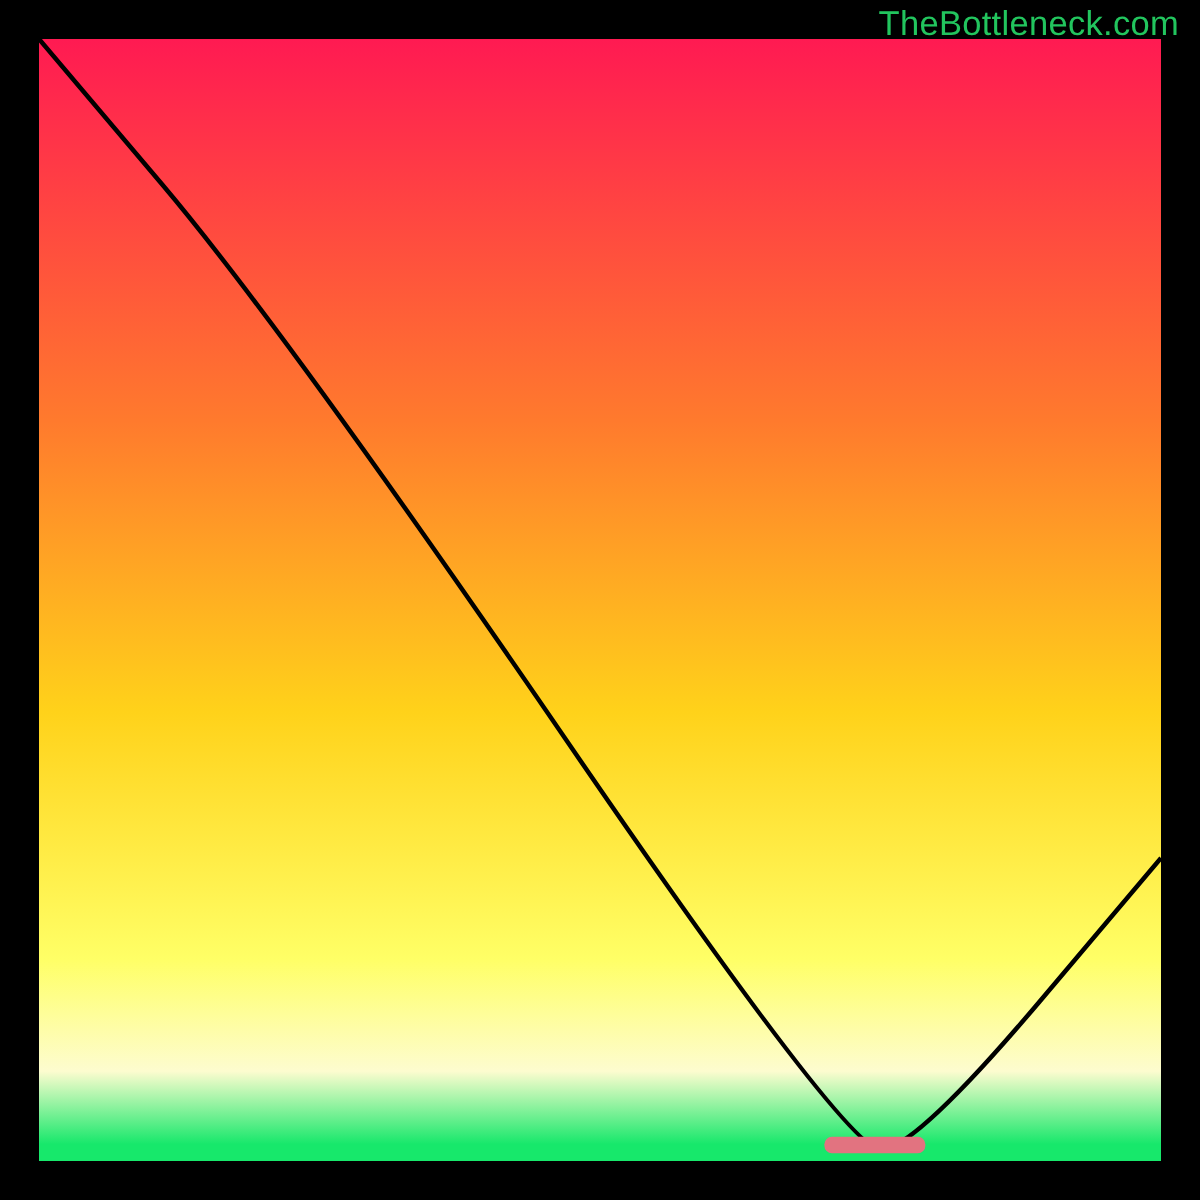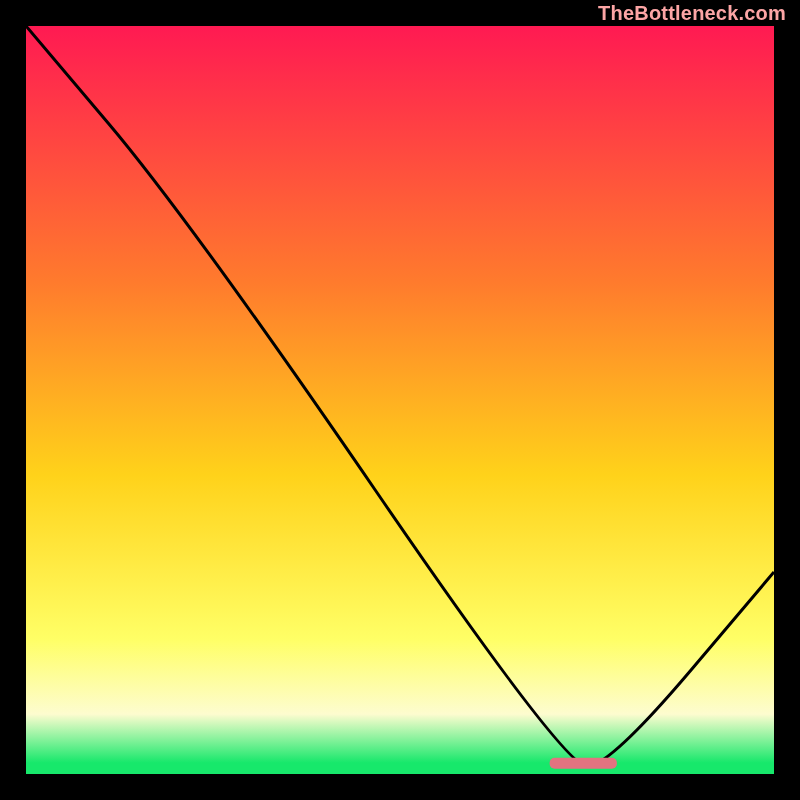--- a/index.html
+++ b/index.html
@@ -14,23 +14,23 @@
   .outer {
     position: relative;
     width: 800px;
     height: 800px;
     background: #000000;
   }
   .watermark {
     position: absolute;
     top: 2px;
     right: 14px;
-    font-size: 20px;
-    font-weight: 700;
-    color: #fca5a5;
+    font-size: 23px;
+    font-weight: 400;
+    color: #22c55e;
     letter-spacing: 0.2px;
     z-index: 5;
   }
   .plot {
     position: absolute;
     left: 26px;
     top: 26px;
     width: 748px;
     height: 748px;
     overflow: hidden;

